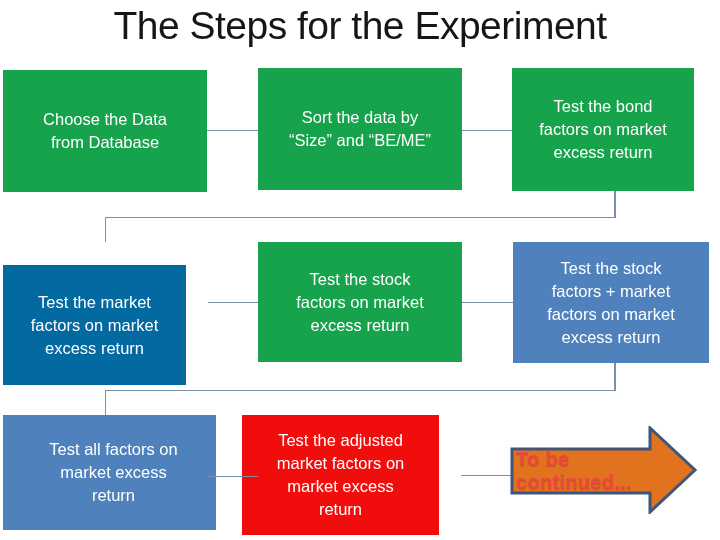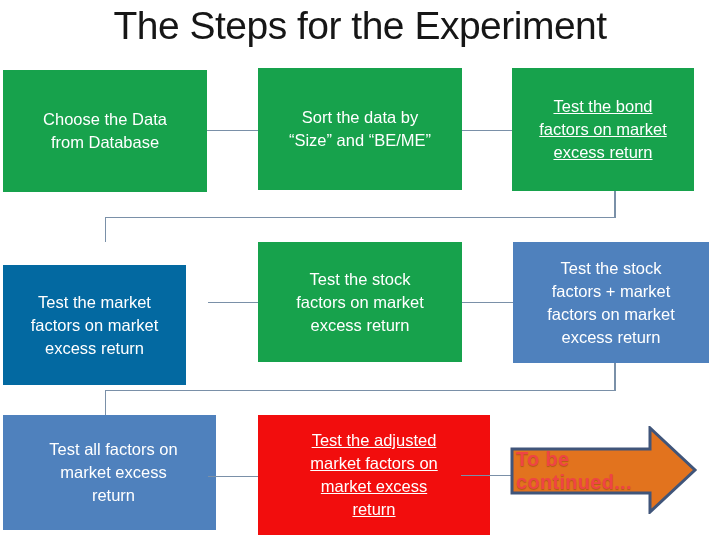--- a/index.html
+++ b/index.html
@@ -36,21 +36,21 @@
   <h1 class="title">The Steps for the Experiment</h1>
 
   <div class="box" style="left: 258px; top: 68px; width: 204px; height: 122px; background-color: rgb(23, 162, 76);">
     <span>Sort the data by
 “Size” and “BE/ME”</span>
   </div>
   <div class="box" style="left: 3px; top: 70px; width: 204px; height: 122px; background-color: rgb(23, 162, 76);">
     <span>Choose the Data
 from Database</span>
   </div>
-  <div class="box" style="left: 512px; top: 68px; width: 182px; height: 123px; background-color: rgb(23, 162, 76); text-decoration: underline;">
+  <div class="box" style="left: 512px; top: 68px; width: 182px; height: 123px; background-color: rgb(23, 162, 76);">
     <span>Test the bond
 factors on market
 excess return</span>
   </div>
 
   <div class="box" style="left: 3px; top: 242px; width: 183px; height: 120px; background-color: #0369a1; margin-top: 23px;">
     <span>Test the market
 factors  on market
 excess return</span>
   </div>
@@ -64,21 +64,21 @@
 factors + market
 factors  on market
 excess return</span>
   </div>
 
   <div class="box" style="left: 3px; top: 415px; width: 205px; height: 115px; background-color: rgb(79, 129, 189); padding-left: 8px;">
     <span>Test all factors on
 market excess
 return</span>
   </div>
-  <div class="box" style="left: 258px; top: 415px; width: 232px; height: 120px; background-color: rgb(242, 13, 13); text-decoration: underline;">
+  <div class="box" style="left: 242px; top: 415px; width: 197px; height: 120px; background-color: rgb(242, 13, 13);">
     <span>Test the adjusted
 market factors on
 market excess
 return</span>
   </div>
 
   <div class="connector h" style="left: 207px; top: 129.5px; width: 51px; background-color: rgb(122, 144, 168);"></div>
   <div class="connector h" style="left: 462px; top: 129.5px; width: 50px; background-color: rgb(122, 144, 168);"></div>
   <div class="connector h" style="left: 208px; top: 301.5px; width: 50px; background-color: rgb(122, 144, 168);"></div>
   <div class="connector h" style="left: 462px; top: 301.5px; width: 51px; background-color: rgb(122, 144, 168);"></div>

